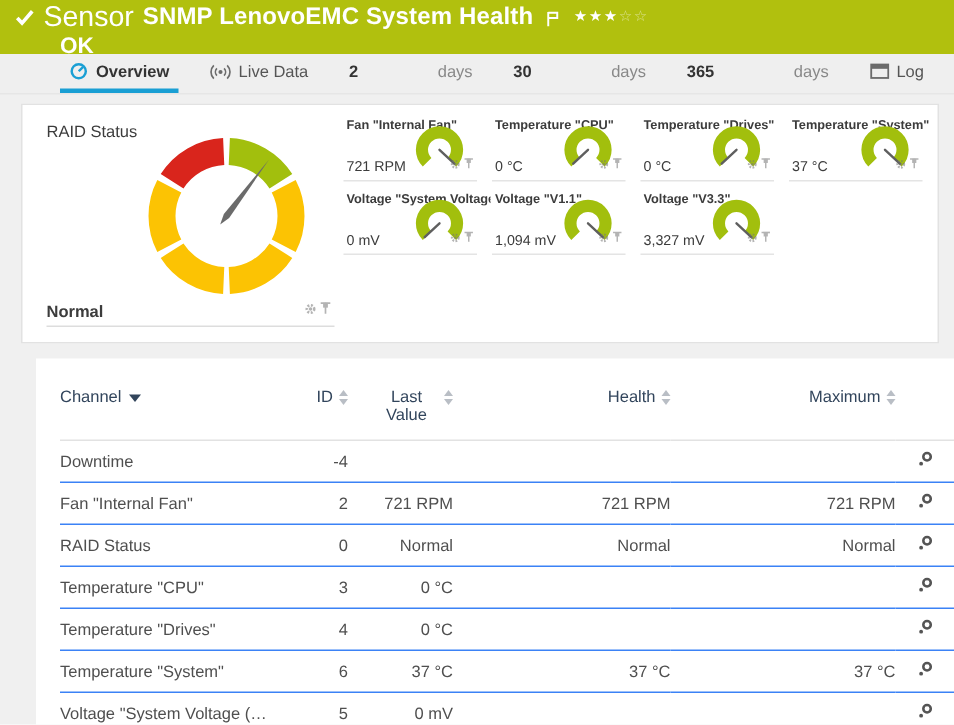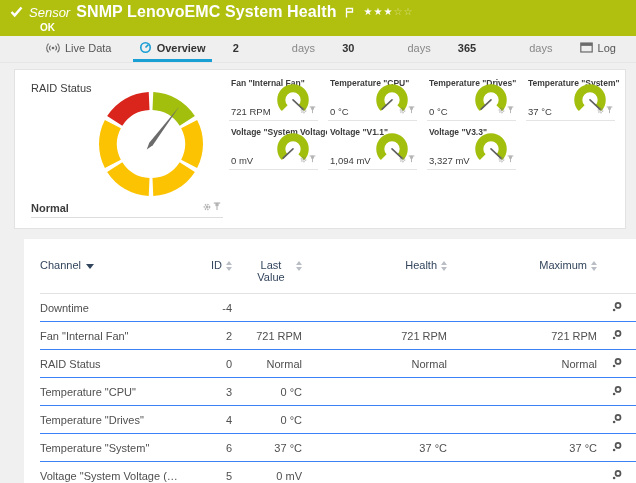--- a/index.html
+++ b/index.html
@@ -5,26 +5,26 @@
   html,body{margin:0;padding:0;}
   body{
     width:636px;height:483px;overflow:hidden;
     background:#f0f0f0;
     font-family:"Liberation Sans","DejaVu Sans",sans-serif;
     -webkit-font-smoothing:antialiased;
   }
   
   .topbar{height:36px;background:#b1c00e;color:#fff;padding:3px 0 0 10px;box-sizing:border-box;}
   .topbar .row1{display:flex;align-items:center;gap:6px;height:18px;}
-  .kind{font-style:italic;font-size:13px;}
+  .kind{font-size:19px;}
   .sensor-title{font-size:16px;font-weight:bold;letter-spacing:.1px;}
   .flag{margin-left:2px;display:inline-flex;}
   .stars{font-size:10px;letter-spacing:1px;margin-left:4px;line-height:1;}
   .stars .dim{opacity:.5;}
-  .status-line{font-size:10px;font-weight:bold;margin:1px 0 0 30px;}
+  .status-line{font-size:15px;font-weight:bold;margin:1px 0 0 30px;}
   
   .tabs{height:26px;background:#efefef;display:flex;align-items:stretch;
         padding:0 14px 0 40px;justify-content:space-between;border-bottom:1px solid #e6e6e6;}
   .tab{display:flex;align-items:center;gap:5px;font-size:11px;color:#555;
        padding:0 6px;cursor:pointer;border-bottom:3px solid transparent;box-sizing:border-box;}
   .tab.active{border-bottom-color:#1a9fd4;color:#333;font-weight:bold;}
   .tab .num{font-weight:bold;color:#333;}
   .tab .dim{color:#888;margin-left:48px;}
   .tab svg{flex:0 0 auto;}
   
@@ -84,33 +84,33 @@
       <svg width="9" height="11" viewBox="0 0 9 11">
         <path d="M1.5 1v9.5M1.5 1.5h6v3.5h-6" stroke="#fff" stroke-width="1.3" fill="none"></path>
       </svg>
     </span>
     <span class="stars" id="stars">★★★<span class="dim">☆☆</span></span>
   </div>
   <div class="status-line">OK</div>
 </header>
 
 <nav class="tabs">
+  <div class="tab active">
+    <svg width="13" height="13" viewBox="0 0 16 16">
+      <circle cx="8" cy="8" r="5.8" fill="none" stroke="#1a9fd4" stroke-width="2"></circle>
+      <line x1="8" y1="8" x2="11.6" y2="4.4" stroke="#1a9fd4" stroke-width="2"></line>
+    </svg>
+    <span>Overview</span>
+  </div>
   <div class="tab">
     <svg width="14" height="12" viewBox="0 0 16 14">
       <circle cx="8" cy="7" r="1.6" fill="#6b6b6b"></circle>
       <path d="M5.2 4.2a4 4 0 0 0 0 5.6M10.8 4.2a4 4 0 0 1 0 5.6M2.8 1.8a7.3 7.3 0 0 0 0 10.4M13.2 1.8a7.3 7.3 0 0 1 0 10.4" stroke="#6b6b6b" stroke-width="1.3" fill="none"></path>
     </svg>
     <span>Live Data</span>
-  </div>
-  <div class="tab active">
-    <svg width="13" height="13" viewBox="0 0 16 16">
-      <circle cx="8" cy="8" r="5.8" fill="none" stroke="#1a9fd4" stroke-width="2"></circle>
-      <line x1="8" y1="8" x2="11.6" y2="4.4" stroke="#1a9fd4" stroke-width="2"></line>
-    </svg>
-    <span>Overview</span>
   </div>
   <div class="tab">
     <span class="num">2</span>
     <span class="dim">days</span>
   </div>
   <div class="tab">
     <span class="num">30</span>
     <span class="dim">days</span>
   </div>
   <div class="tab">

